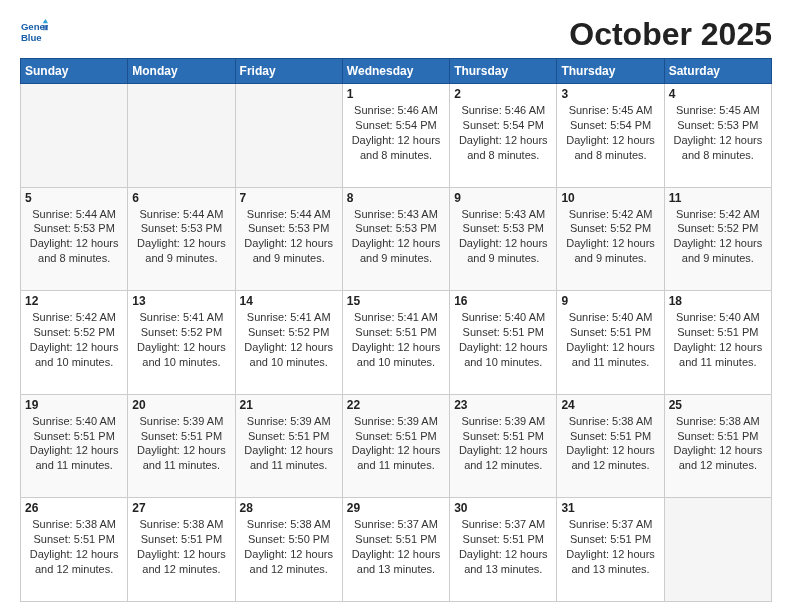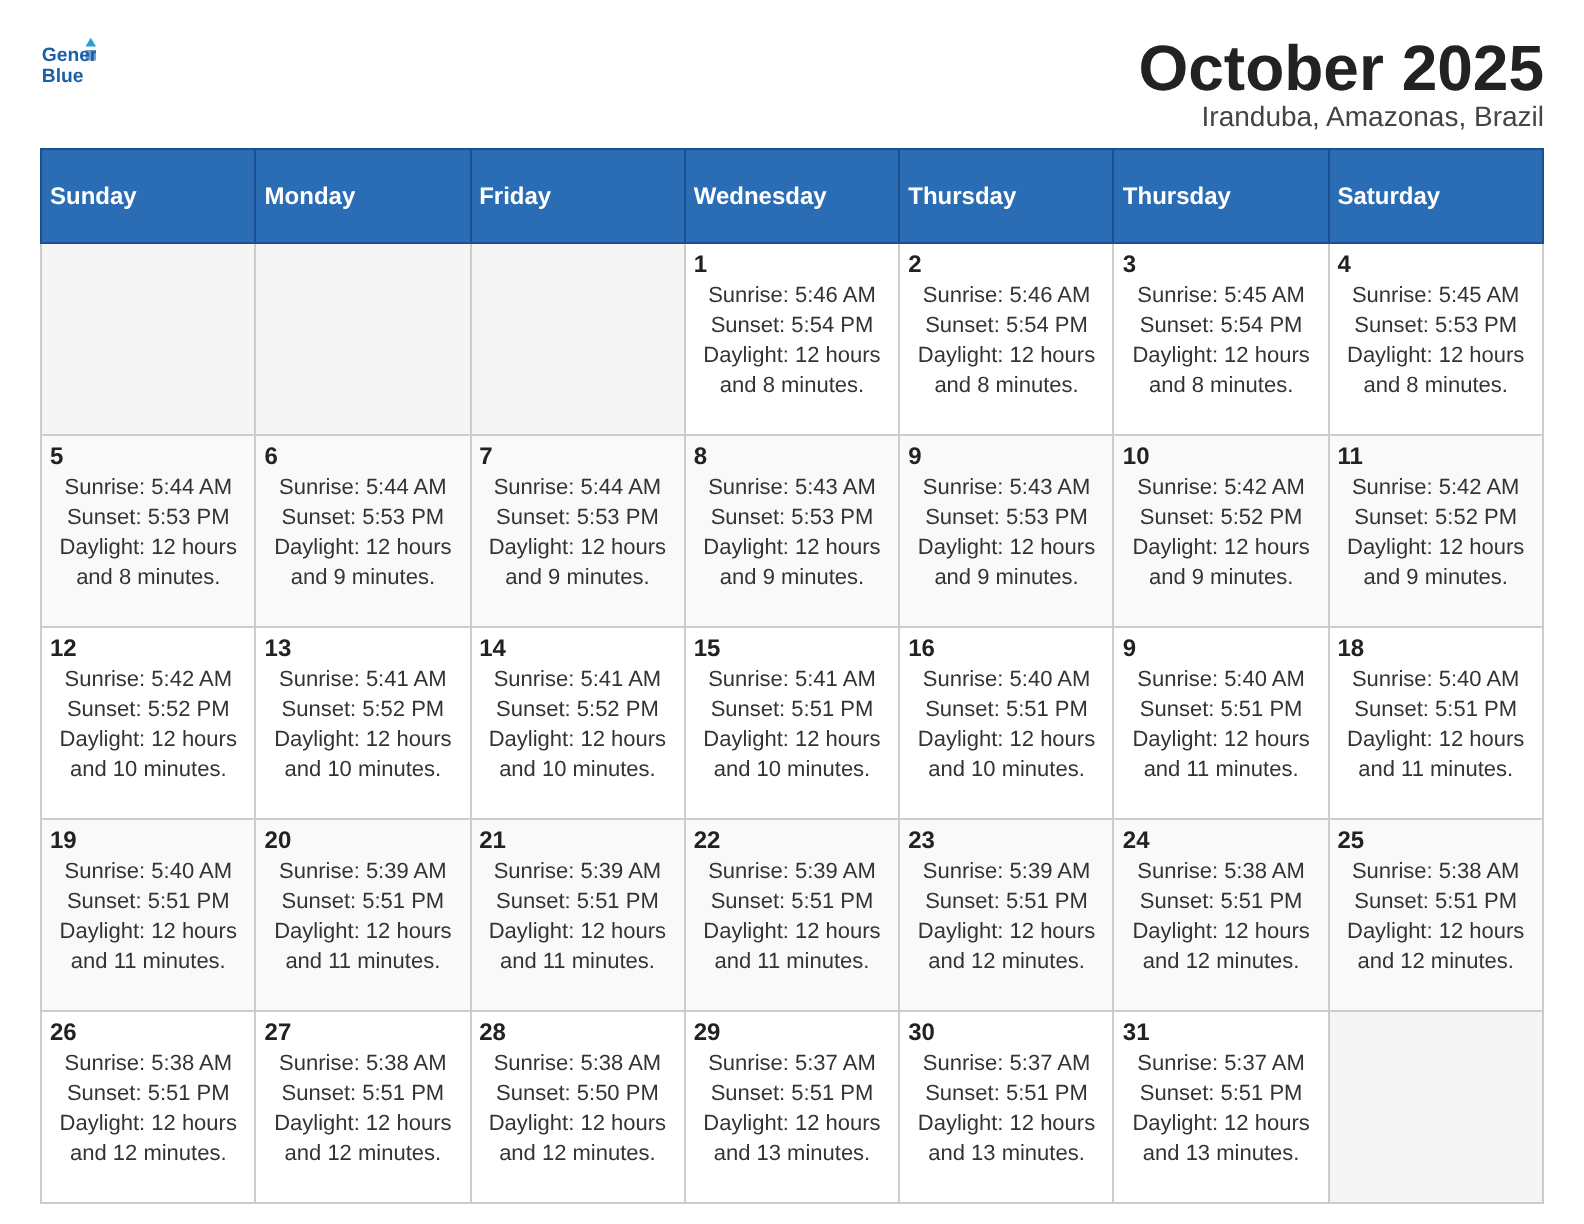--- a/index.html
+++ b/index.html
@@ -50,21 +50,21 @@
       border: 1px solid #ccc;
       border-collapse: collapse;
       width: 100%;
       table-layout: fixed;
     }
     .calendar th {
       background-color: #2a6db5;
       color: #fff;
       font-size: 12px;
       font-weight: bold;
-      padding: 16px 4px;
+      padding: 5px 4px;
       text-align: left;
       border: 1px solid #1a5090;
     }
     .calendar td {
       border: 1px solid #ccc;
       vertical-align: top;
       padding: 3px 4px;
       font-size: 9.5px;
       color: #333;
       height: 88px;
@@ -97,21 +97,20 @@
       <svg class="logo-icon" viewBox="0 0 32 32">
         <rect x="0" y="0" width="32" height="32" fill="white"></rect>
         <text x="1" y="14" font-size="11" font-weight="bold" fill="#1a5fa8">General</text>
         <text x="1" y="26" font-size="11" font-weight="bold" fill="#1a5fa8">Blue</text>
         <polygon points="26,6 32,6 29,1" fill="#2a9fd6"></polygon>
         <polygon points="26,8 32,8 32,14 26,14" fill="#1a5fa8" opacity="0.6"></polygon>
       </svg>
     </div>
     <div class="title-block">
       <div class="month-title">October 2025</div>
-      <div class="location">Iranduba, Amazonas, Brazil</div>
     </div>
   </div>
 
   <table class="calendar">
     <thead>
       <tr>
 
       <th>Sunday</th>
           <th>Monday</th>
           <th>Friday</th>

